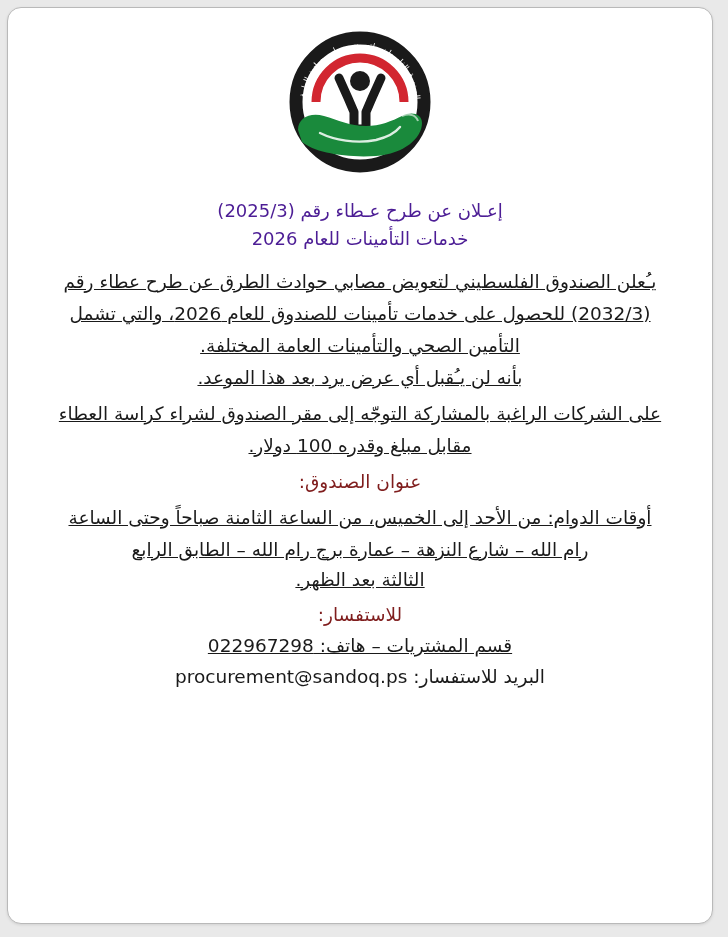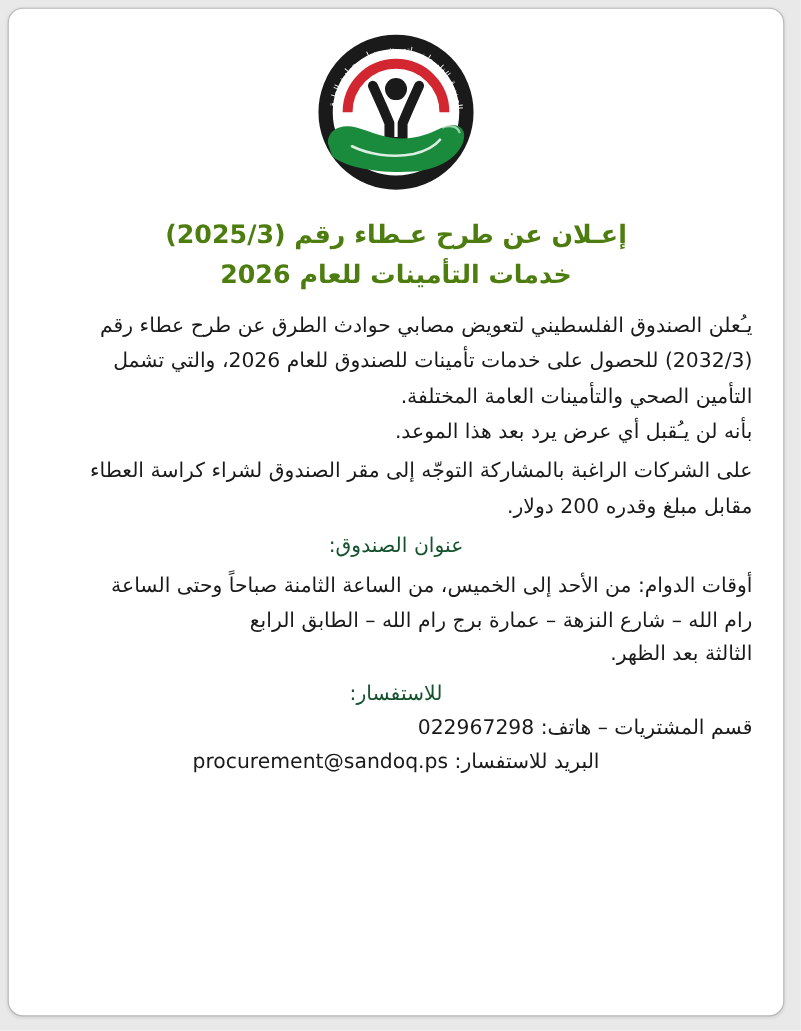--- a/index.html
+++ b/index.html
@@ -46,50 +46,51 @@
   }
   .logo svg { display: block; width: 152px; height: 152px; }
 
   
   .titles {
     text-align: center;
     margin-top: 6px;
   }
   .title-line {
     font-family: "DejaVu Sans", "Liberation Sans", sans-serif;
-    font-weight: bold;
-    font-size: 23px;
-    color: #4d7c0f;
+    font-weight: normal;
+    font-size: 18px;
+    color: #4c1d95;
     line-height: 1.55;
     letter-spacing: 0px;
     direction: rtl;
   }
 
   
   .body-text {
     margin-top: 14px;
     direction: rtl;
     text-align: center;
   }
   .para {
     font-family: "DejaVu Sans", "Liberation Sans", sans-serif;
     font-size: 18.5px;
     color: #1a1a1a;
     line-height: 1.62;
     margin: 0 0 2px 0;
     direction: rtl;
-    text-align: right;
+    text-align: center;
     padding: 0 2px;
+    text-decoration: underline;
   }
   .para.spaced { margin-top: 6px; }
   .para.tight { margin-bottom: 0; }
   .label-line {
     font-family: "DejaVu Sans", "Liberation Sans", sans-serif;
     font-size: 18.5px;
-    color: #14532d;
+    color: #7f1d1d;
     line-height: 1.62;
     margin: 6px 0 1px 0;
     text-align: center;
     direction: rtl;
   }
   .email-line {
     font-family: "DejaVu Sans", "Liberation Sans", sans-serif;
     font-size: 18.5px;
     color: #1a1a1a;
     line-height: 1.62;
@@ -145,21 +146,21 @@
 
     <div class="body-text">
 
       <p class="para">يـُعلن الصندوق الفلسطيني لتعويض مصابي حوادث الطرق عن طرح عطاء رقم</p>
       <p class="para">(2032/3) للحصول على خدمات تأمينات للصندوق للعام 2026، والتي تشمل</p>
       <p class="para">التأمين الصحي والتأمينات العامة المختلفة.</p>
 
       <p class="para">بأنه لن يـُقبل أي عرض يرد بعد هذا الموعد.</p>
 
       <p class="para spaced">على الشركات الراغبة بالمشاركة التوجّه إلى مقر الصندوق لشراء كراسة العطاء</p>
-      <p class="para">مقابل مبلغ وقدره 200 دولار.</p>
+      <p class="para">مقابل مبلغ وقدره 100 دولار.</p>
 
       <div class="label-line">عنوان الصندوق:</div>
       <p class="para spaced">أوقات الدوام: من الأحد إلى الخميس، من الساعة الثامنة صباحاً وحتى الساعة</p>
 
       <p class="para tight">رام الله – شارع النزهة – عمارة برج رام الله – الطابق الرابع</p>
       <p class="para">الثالثة بعد الظهر.</p>
 
       <div class="label-line">للاستفسار:</div>
       <p class="para tight">قسم المشتريات – هاتف: 022967298</p>
 

